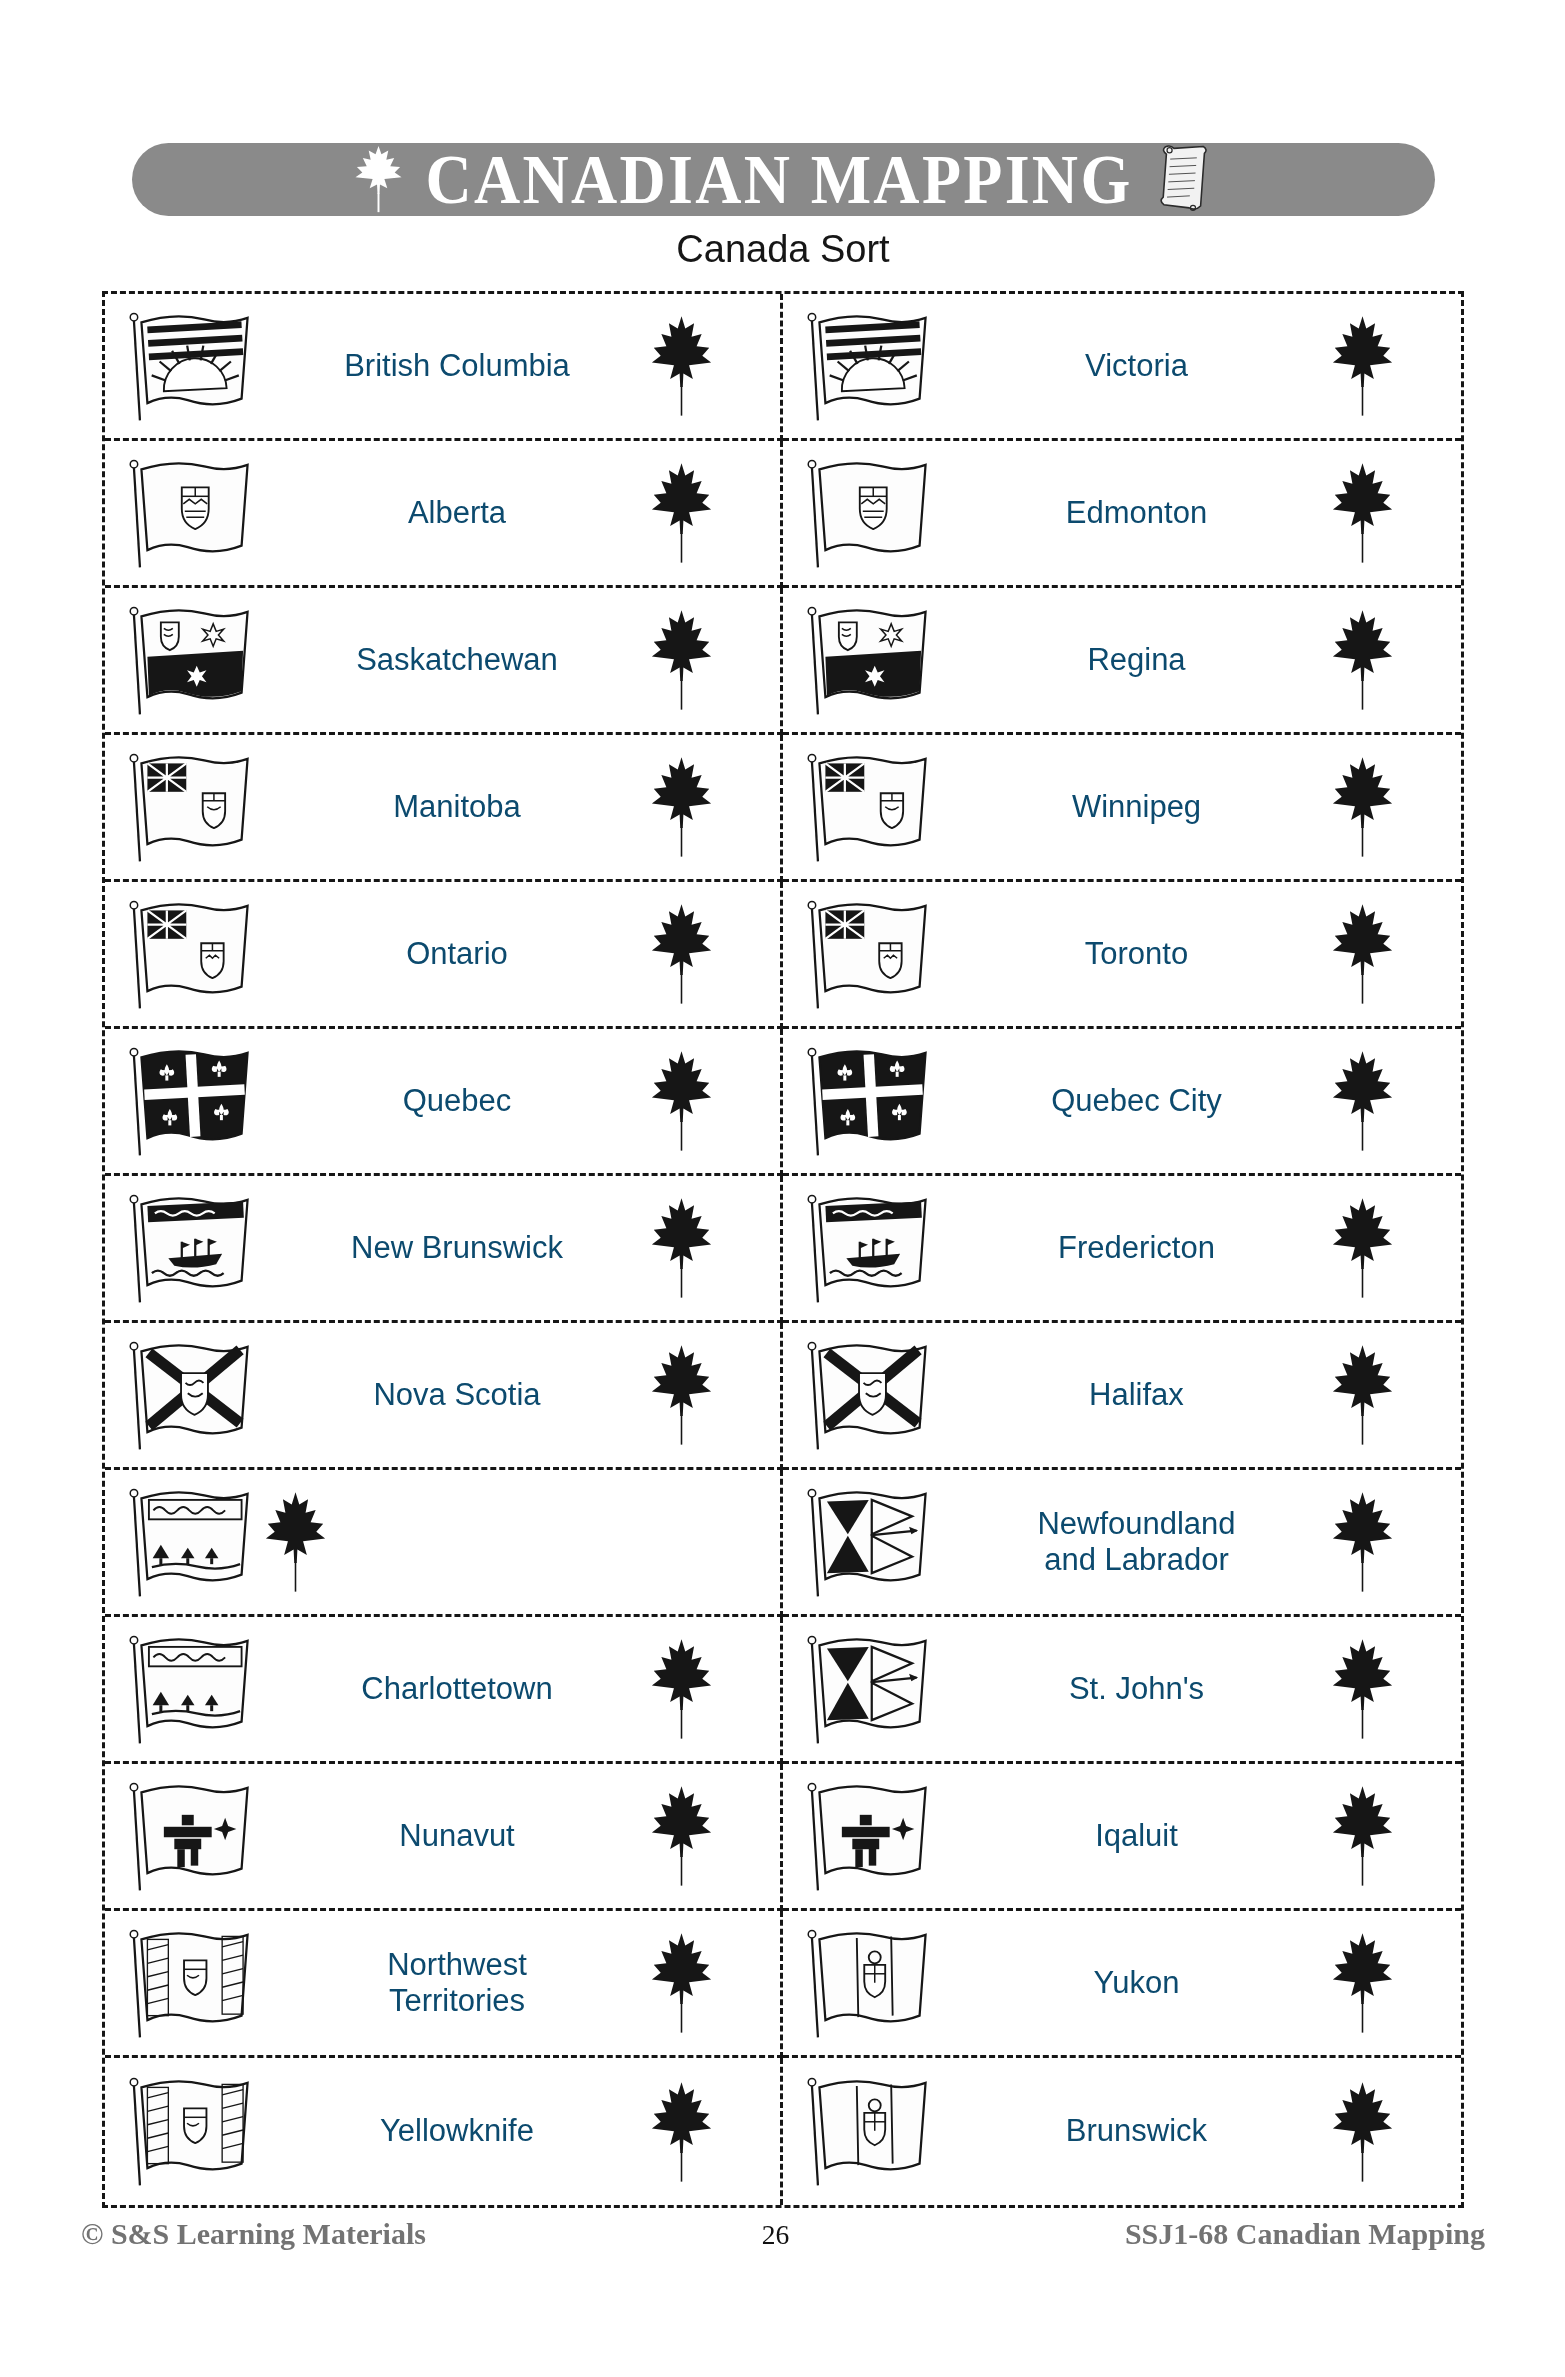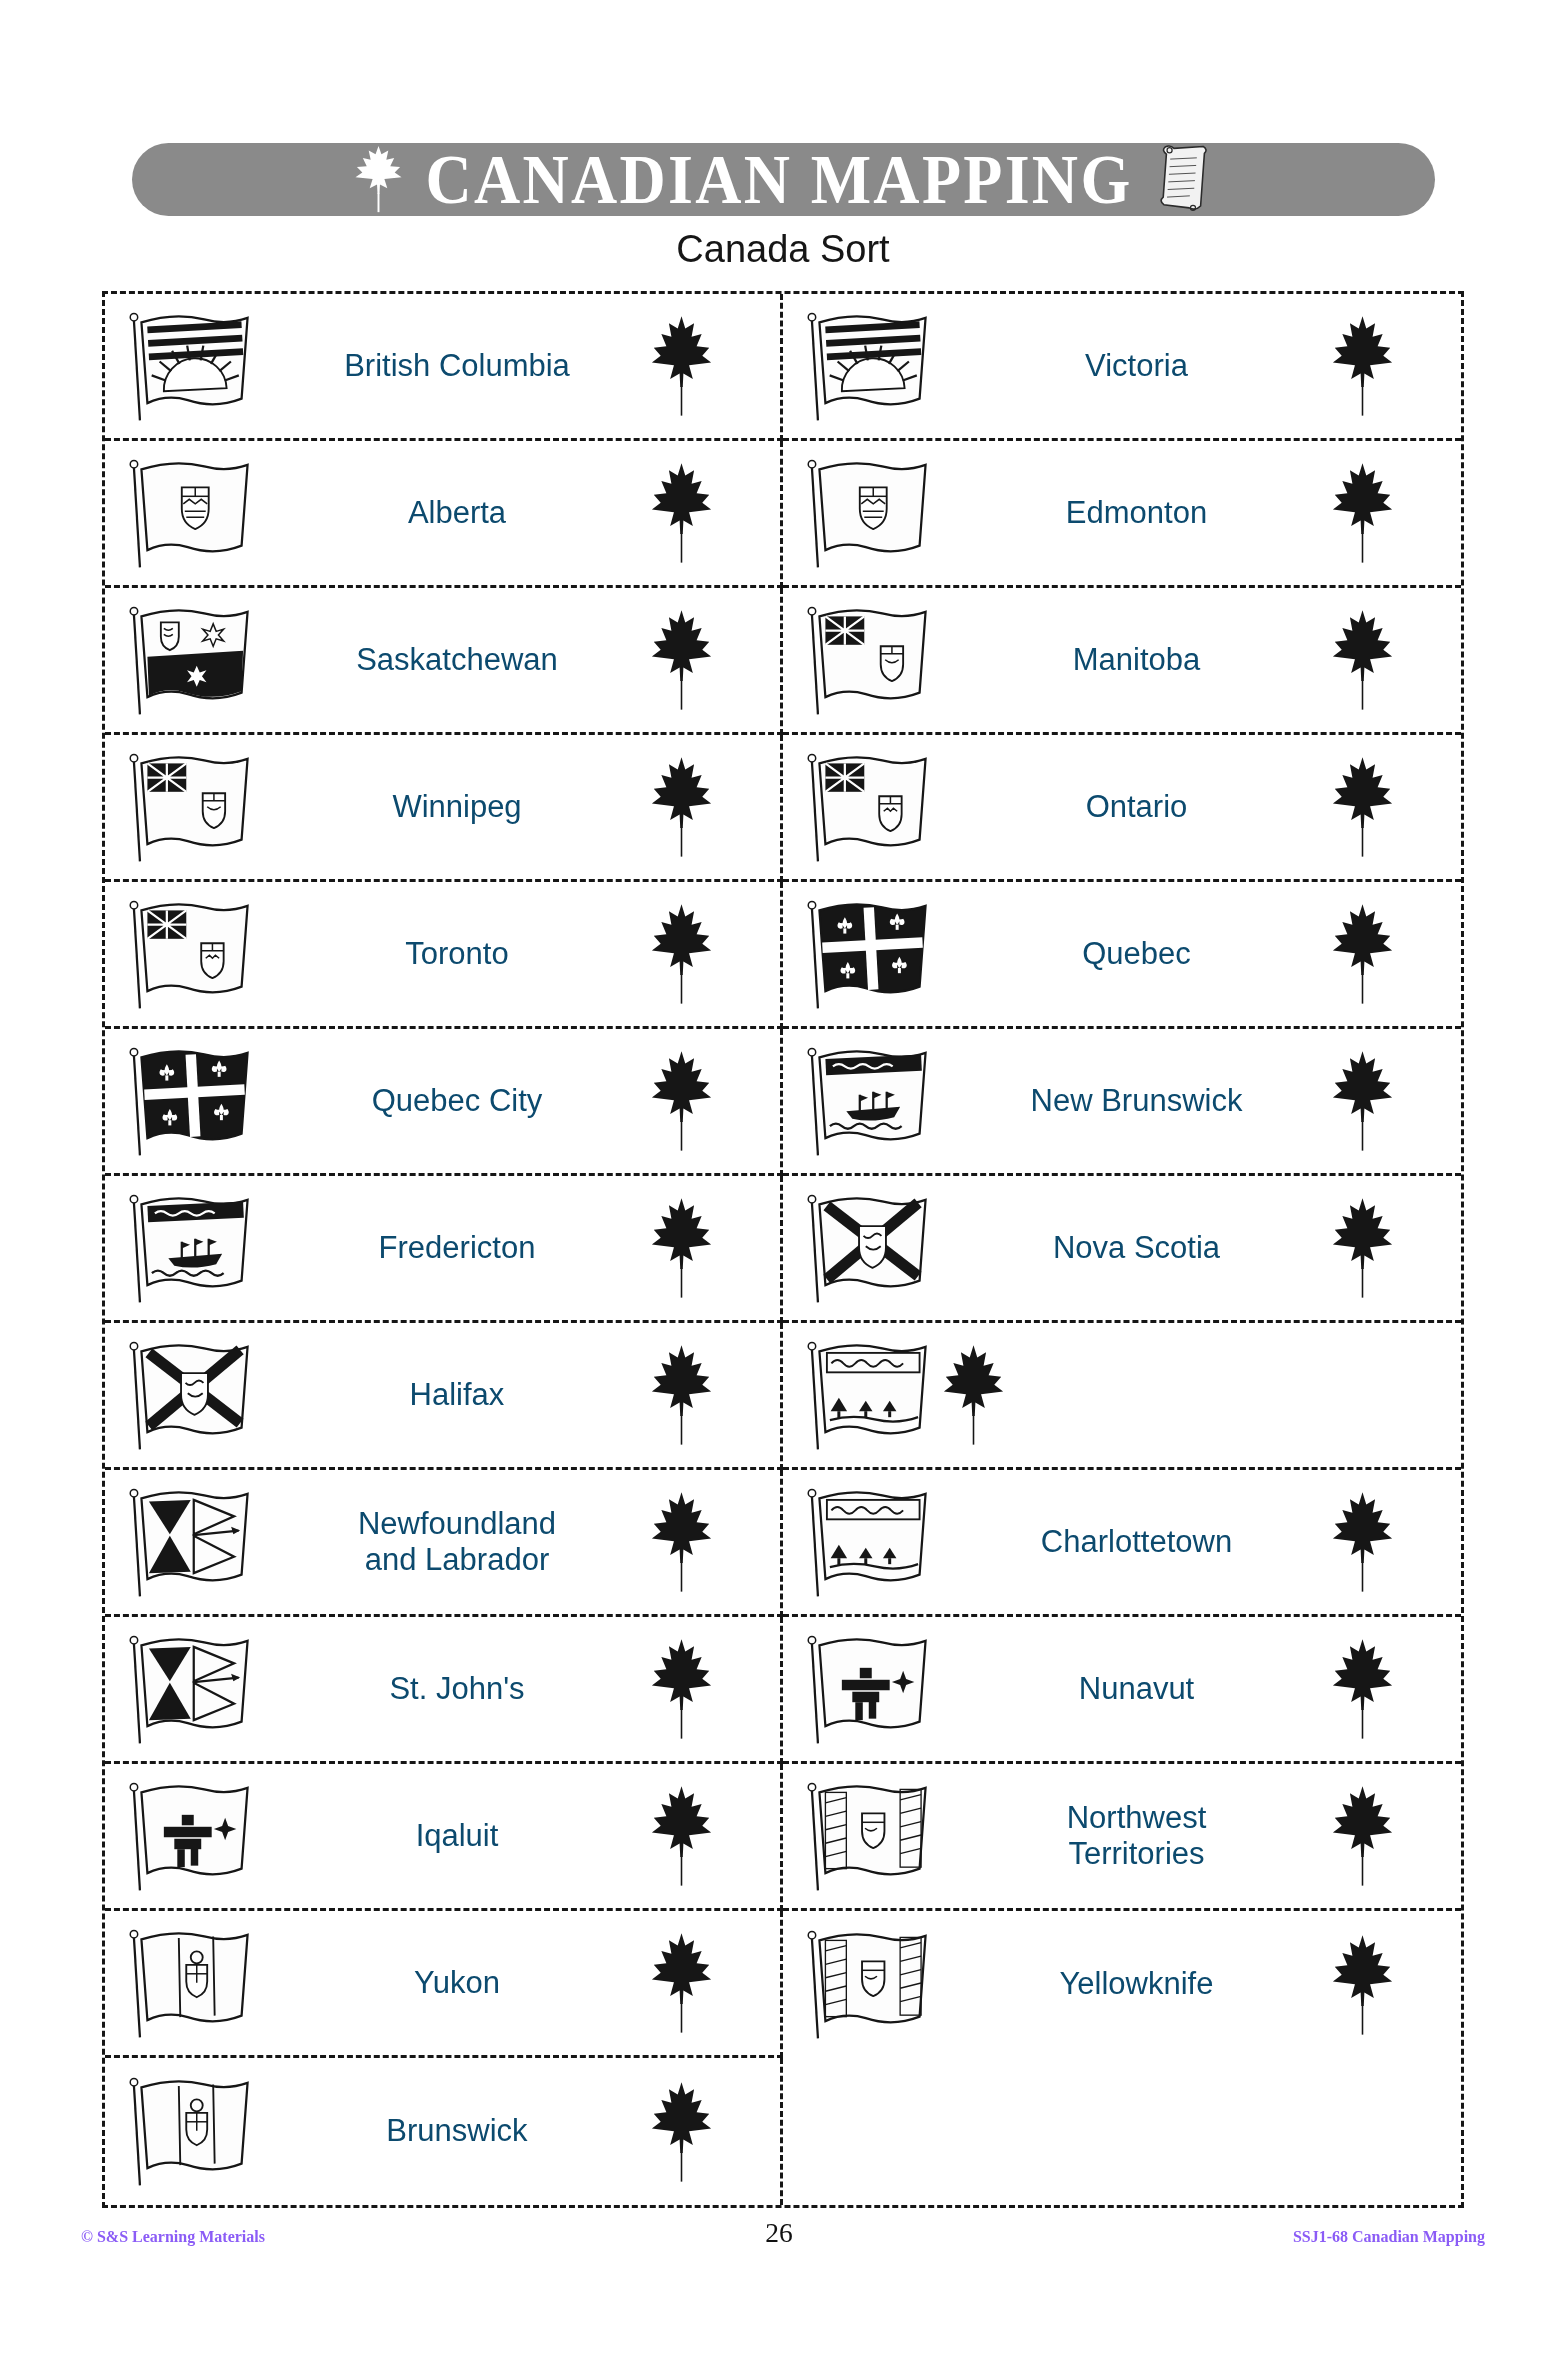--- a/index.html
+++ b/index.html
@@ -75,21 +75,21 @@
   }
   .leaf{flex:0 0 auto;margin-right:67px;display:flex;align-items:center;}
   .leaf svg{width:63px;height:102px;display:block;}
   
   .footer{
     margin:9.2px auto 0 auto;
     width:1404px;
     display:flex;align-items:baseline;justify-content:space-between;
     font-family:"Liberation Serif",serif;
   }
-  .footer-left,.footer-right{font-weight:700;font-size:16px;color:#8b5cf6;}
+  .footer-left,.footer-right{font-weight:700;font-size:30px;color:#737373;}
   .footer-center{font-size:27.5px;font-weight:400;color:#111;}
 </style>
 </head>
 <body>
 
 <div class="page">
 
   <div class="banner">
     <span class="banner-leaf">
       <svg viewBox="0 0 100 150" preserveAspectRatio="none">
@@ -249,20 +249,45 @@
    <path d="M34 70 L162 62 L160 116 Q122 130 86 118 Q60 110 36 122 Z" fill="#161616"></path>
    <path d="M52 24 h24 v19.200000000000003 q0 13.200000000000001 -12 18 q-12 -4.800000000000001 -12 -18 Z" fill="#ffffff" stroke="#161616" stroke-width="2.5"></path>
    <path d="M56 32 q6 5 12 0 M56 40 q6 5 12 0" stroke="#161616" stroke-width="2" fill="none"></path>
    <path d="M122 26 l4 10 l10 -3 l-7 8 l7 8 l-10 -3 l-4 10 l-4 -10 l-10 3 l7 -8 l-7 -8 l10 3 Z" fill="none" stroke="#161616" stroke-width="2"></path>
    <path d="M100 82 l4 9 l9 -3 l-6 8 l6 8 l-9 -3 l-4 9 l-4 -9 l-9 3 l6 -8 l-6 -8 l9 3 Z" fill="#ffffff"></path>
             </g>
           </svg>
         </span>
         <span class="label">
           <span class="label-text">Saskatchewan</span>
+        </span>
+        <span class="leaf">
+          <svg viewBox="0 0 100 150" preserveAspectRatio="none">
+ <path d="M50 2 L56 20 L70 12 L66 32 L82 28 L74 46 L94 48 L83 60 L97 70 L62 74 L68 94 L53 86 L52 106 L48 106 L47 86 L32 94 L38 74 L3 70 L17 60 L6 48 L26 46 L18 28 L34 32 L30 12 L44 20 Z" fill="#161616"></path>
+ <line x1="50" y1="104" x2="50" y2="148" stroke="#161616" stroke-width="2.5"></line>
+</svg>
+        </span>
+      </div>
+      <div class="cell">
+        <span class="flag">
+          <svg viewBox="0 0 190 150">
+   <circle cx="16" cy="9" r="5" fill="none" stroke="#161616" stroke-width="2"></circle>
+   <line x1="16" y1="14" x2="24" y2="147" stroke="#161616" stroke-width="3"></line>
+   <path d="M26 16 Q70 2 110 12 Q140 20 168 10 L160 118 Q124 132 88 120 Q60 112 34 124 Z" fill="#fdfdfd" stroke="#161616" stroke-width="3"></path>
+   <g>
+   <path d="M34 70 L162 62 L160 116 Q122 130 86 118 Q60 110 36 122 Z" fill="#161616"></path>
+   <path d="M52 24 h24 v19.200000000000003 q0 13.200000000000001 -12 18 q-12 -4.800000000000001 -12 -18 Z" fill="#ffffff" stroke="#161616" stroke-width="2.5"></path>
+   <path d="M56 32 q6 5 12 0 M56 40 q6 5 12 0" stroke="#161616" stroke-width="2" fill="none"></path>
+   <path d="M122 26 l4 10 l10 -3 l-7 8 l7 8 l-10 -3 l-4 10 l-4 -10 l-10 3 l7 -8 l-7 -8 l10 3 Z" fill="none" stroke="#161616" stroke-width="2"></path>
+   <path d="M100 82 l4 9 l9 -3 l-6 8 l6 8 l-9 -3 l-4 9 l-4 -9 l-9 3 l6 -8 l-6 -8 l9 3 Z" fill="#ffffff"></path>
+            </g>
+          </svg>
+        </span>
+        <span class="label">
+          <span class="label-text">Regina</span>
         </span>
         <span class="leaf">
           <svg viewBox="0 0 100 150" preserveAspectRatio="none">
  <path d="M50 2 L56 20 L70 12 L66 32 L82 28 L74 46 L94 48 L83 60 L97 70 L62 74 L68 94 L53 86 L52 106 L48 106 L47 86 L32 94 L38 74 L3 70 L17 60 L6 48 L26 46 L18 28 L34 32 L30 12 L44 20 Z" fill="#161616"></path>
  <line x1="50" y1="104" x2="50" y2="148" stroke="#161616" stroke-width="2.5"></line>
 </svg>
         </span>
       </div>
       <div class="cell">
         <span class="flag">

